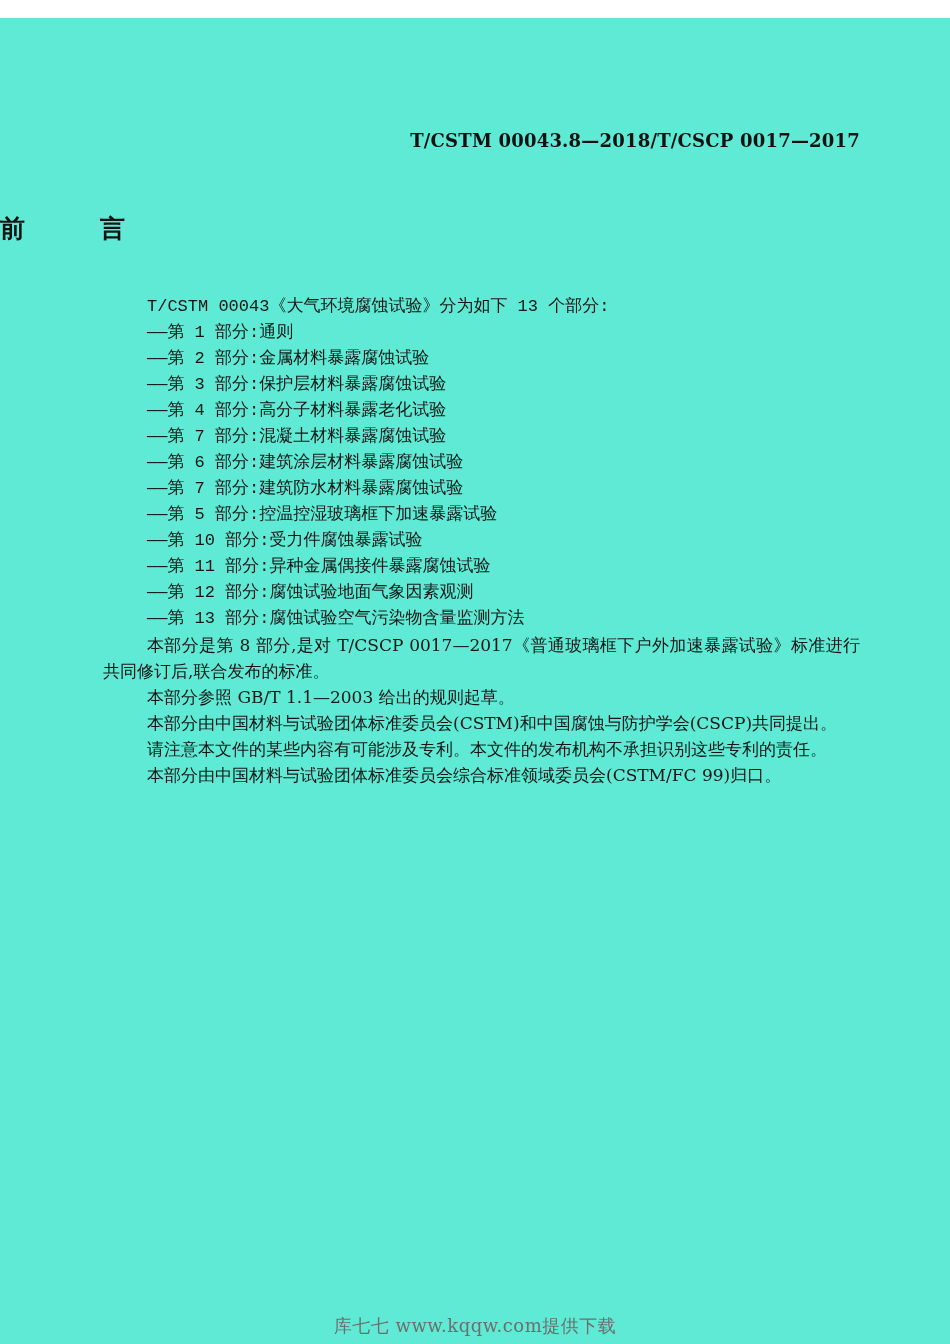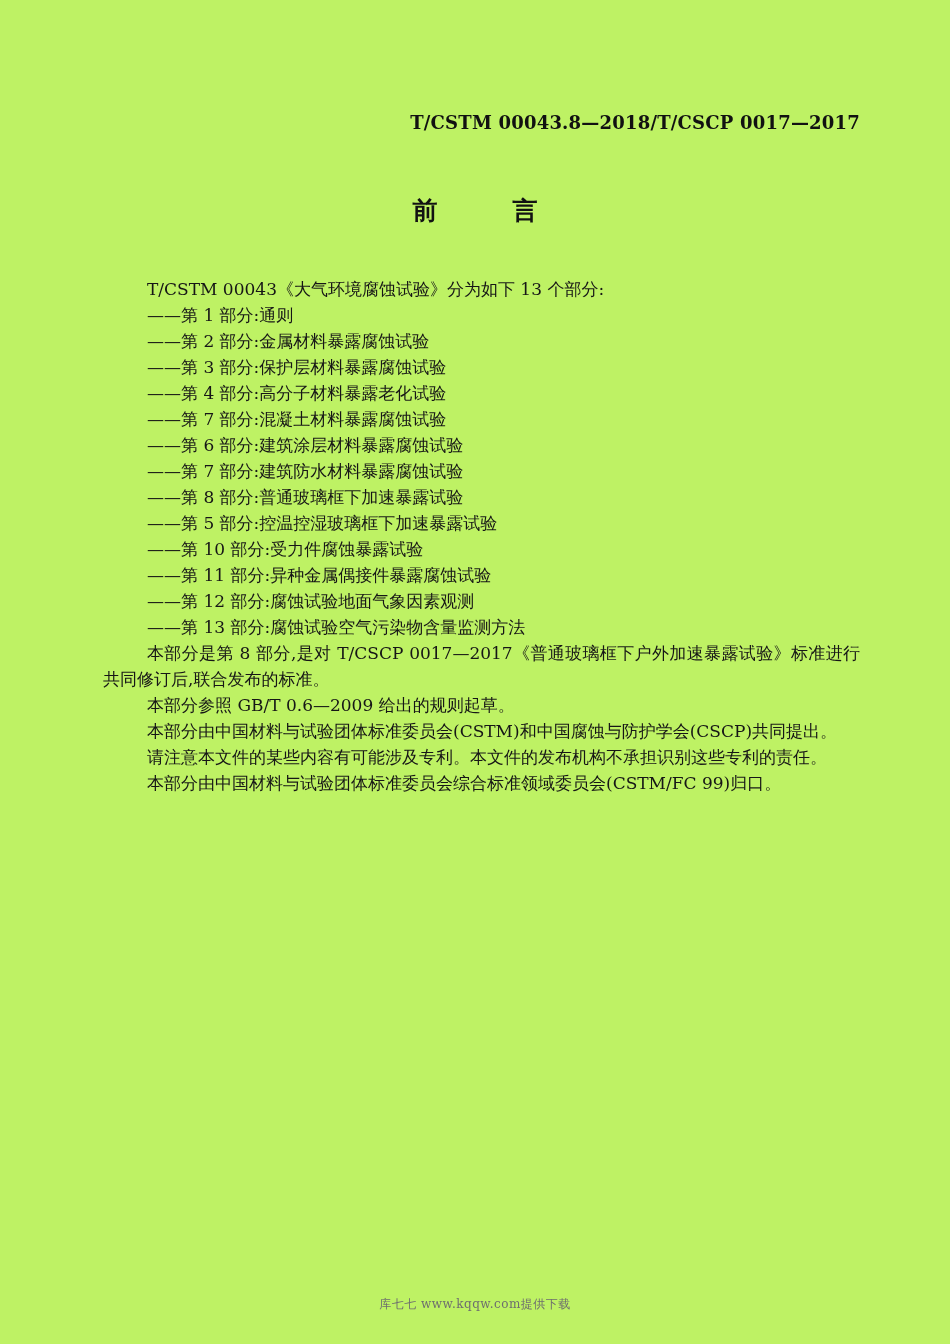--- a/index.html
+++ b/index.html
@@ -4,58 +4,58 @@
 <style>
   html,body{margin:0;padding:0;}
   body{
     width:950px;height:1344px;
     background:#ffffff;
     position:relative;
     font-family:"DejaVu Serif","Liberation Serif",serif;
     color:#161616;
     overflow:hidden;
   }
-  .page{position:absolute;inset:0;background:#bef264;}
+  .page{position:absolute;inset:0;background:#5eead4;margin-top:18px;}
   .header-code{
     position:absolute;
     top:112px;right:90px;
     font-family:"DejaVu Serif","Liberation Serif",serif;
     font-weight:bold;
     font-size:18px;
     letter-spacing:0.2px;
     color:#111111;
     white-space:nowrap;
   }
   .doc-title{
     position:absolute;
     top:194px;left:0;right:0;
-    text-align:center;
+    text-align:left;
     font-family:"DejaVu Sans","Liberation Sans",sans-serif;
     font-weight:bold;
     font-size:25px;
     color:#121212;
     white-space:pre;
   }
   .body-block{
     position:absolute;
     top:276px;left:103px;
     width:757px;
     font-size:17px;
     line-height:26px;
     color:#161616;
     text-align:justify;
   }
-  .line{white-space:nowrap;}
+  .line{white-space:nowrap;font-family:Liberation Mono, monospace;}
   .indent{text-indent:44px;}
   .para{text-indent:44px;margin:0;}
   .footer-note{
     position:absolute;
     top:1296px;left:0;right:0;
     text-align:center;
-    font-size:12px;
+    font-size:18px;
     color:#6e6e6e;
     letter-spacing:0.5px;
   }
 </style>
 </head>
 <body>
 
 <div class="page">
 
   <div class="header-code">T/CSTM 00043.8—2018/T/CSCP 0017—2017</div>
@@ -66,29 +66,28 @@
 
     <div class="line indent">T/CSTM 00043《大气环境腐蚀试验》分为如下 13 个部分:</div>
 
     <div class="line indent">——第 1 部分:通则</div>
     <div class="line indent">——第 2 部分:金属材料暴露腐蚀试验</div>
     <div class="line indent">——第 3 部分:保护层材料暴露腐蚀试验</div>
     <div class="line indent">——第 4 部分:高分子材料暴露老化试验</div>
     <div class="line indent">——第 7 部分:混凝土材料暴露腐蚀试验</div>
     <div class="line indent">——第 6 部分:建筑涂层材料暴露腐蚀试验</div>
     <div class="line indent">——第 7 部分:建筑防水材料暴露腐蚀试验</div>
-    <div class="line indent">——第 8 部分:普通玻璃框下加速暴露试验</div>
     <div class="line indent">——第 5 部分:控温控湿玻璃框下加速暴露试验</div>
     <div class="line indent">——第 10 部分:受力件腐蚀暴露试验</div>
     <div class="line indent">——第 11 部分:异种金属偶接件暴露腐蚀试验</div>
     <div class="line indent">——第 12 部分:腐蚀试验地面气象因素观测</div>
     <div class="line indent">——第 13 部分:腐蚀试验空气污染物含量监测方法</div>
 
     <p class="para">本部分是第 8 部分,是对 T/CSCP 0017—2017《普通玻璃框下户外加速暴露试验》标准进行共同修订后,联合发布的标准。</p>
-    <p class="para">本部分参照 GB/T 0.6—2009 给出的规则起草。</p>
+    <p class="para">本部分参照 GB/T 1.1—2003 给出的规则起草。</p>
     <p class="para">本部分由中国材料与试验团体标准委员会(CSTM)和中国腐蚀与防护学会(CSCP)共同提出。</p>
     <p class="para">请注意本文件的某些内容有可能涉及专利。本文件的发布机构不承担识别这些专利的责任。</p>
     <p class="para">本部分由中国材料与试验团体标准委员会综合标准领域委员会(CSTM/FC 99)归口。</p>
 
   </div>
 
   <div class="footer-note">库七七 www.kqqw.com提供下载</div>
 
 </div>
 

